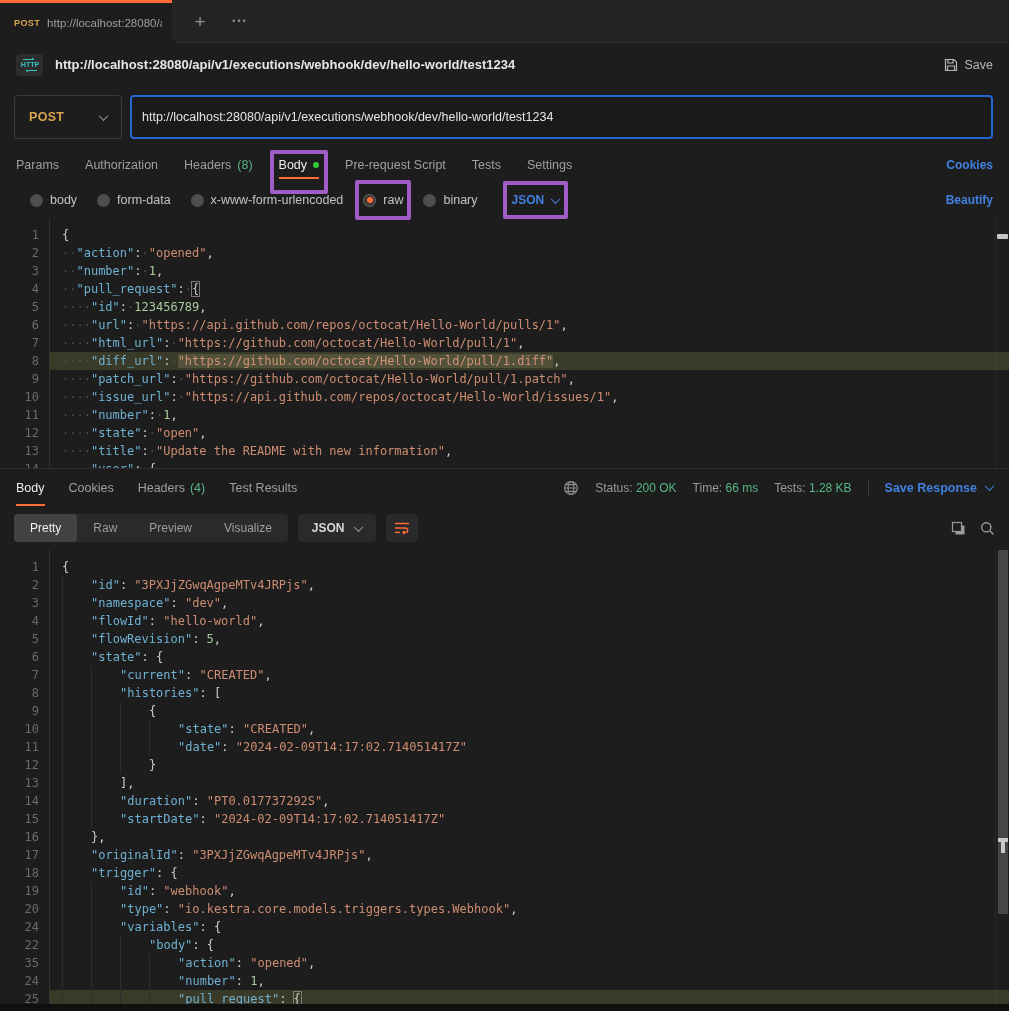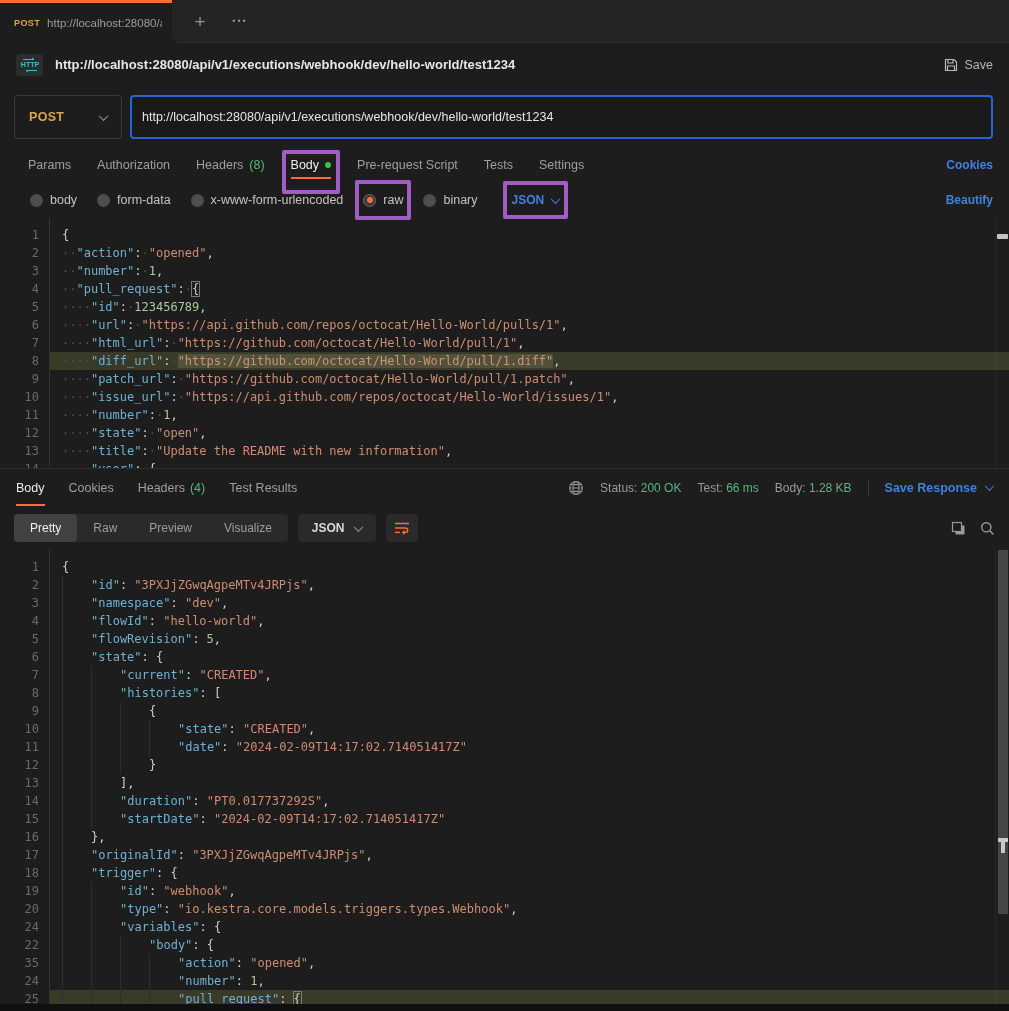--- a/index.html
+++ b/index.html
@@ -30,21 +30,21 @@
   .send-wrap { position:relative; display:flex; }
   .send-btn { width:66px; height:44px; background:#1b64d9; border:none; border-radius:4px 0 0 4px; color:#fff; font-size:13px; font-weight:600; cursor:pointer; font-family:"Liberation Sans",sans-serif; }
   .send-dd { width:30px; height:44px; background:#1b64d9; border-radius:0 4px 4px 0; margin-left:1px; display:flex; align-items:center; justify-content:center; color:#fff; cursor:pointer; }
 
   .chev { width:7px; height:7px; border-right:1.5px solid currentColor; border-bottom:1.5px solid currentColor; transform:rotate(45deg) translate(-1px,-1px); display:inline-block; }
 
   
   .ann { position:absolute; border:4px solid #a05ec4; border-radius:2px; pointer-events:none; z-index:9; }
 
   
-  .rtabs { height:34px; display:flex; align-items:center; gap:26px; padding:0 16px;margin-left:12px; }
+  .rtabs { height:34px; display:flex; align-items:center; gap:26px; padding:0 16px; }
   .rtab { position:relative; font-size:12.5px; color:#9f9f9f; cursor:pointer; height:100%; display:flex; align-items:center; gap:6px; }
   .rtab.active { color:#ededed; }
   .rtab.active .underline { position:absolute; left:0; right:0; bottom:3px; height:2px; background:#ff6c37; }
   .count-green { color:#55b683; }
   .green-dot { width:6px; height:6px; border-radius:50%; background:#37c837; }
   .spacer { flex:1; }
   .blue-link { color:#4080df; font-size:12px; font-weight:600; cursor:pointer; }
 
   
   .mode-row { height:36px; display:flex; align-items:center; gap:20px; padding:0 16px 0 30px; }
@@ -257,22 +257,22 @@
         <span>Test Results</span>
       </span>
     <span class="spacer"></span>
     <span class="meta">
       <svg width="16" height="16" viewBox="0 0 16 16" fill="none" stroke="#8f8f8f" stroke-width="1.1">
           <circle cx="8" cy="8" r="6.4"></circle>
           <ellipse cx="8" cy="8" rx="2.9" ry="6.4"></ellipse>
           <path d="M1.6 8h12.8M2.5 4.6h11M2.5 11.4h11"></path>
         </svg>
       <span><span>Status:</span> <b>200 OK</b></span>
-      <span><span>Test:</span> <b>66 ms</b></span>
-      <span><span>Body:</span> <b>1.28 KB</b></span>
+      <span><span>Time:</span> <b>66 ms</b></span>
+      <span><span>Tests:</span> <b>1.28 KB</b></span>
       <span class="vdiv"></span>
       <span class="save-response">
         <span>Save Response</span>
         <span class="chev"></span>
       </span>
     </span>
   </div>
 
   <div class="res-toolbar">
     <div class="seg">

